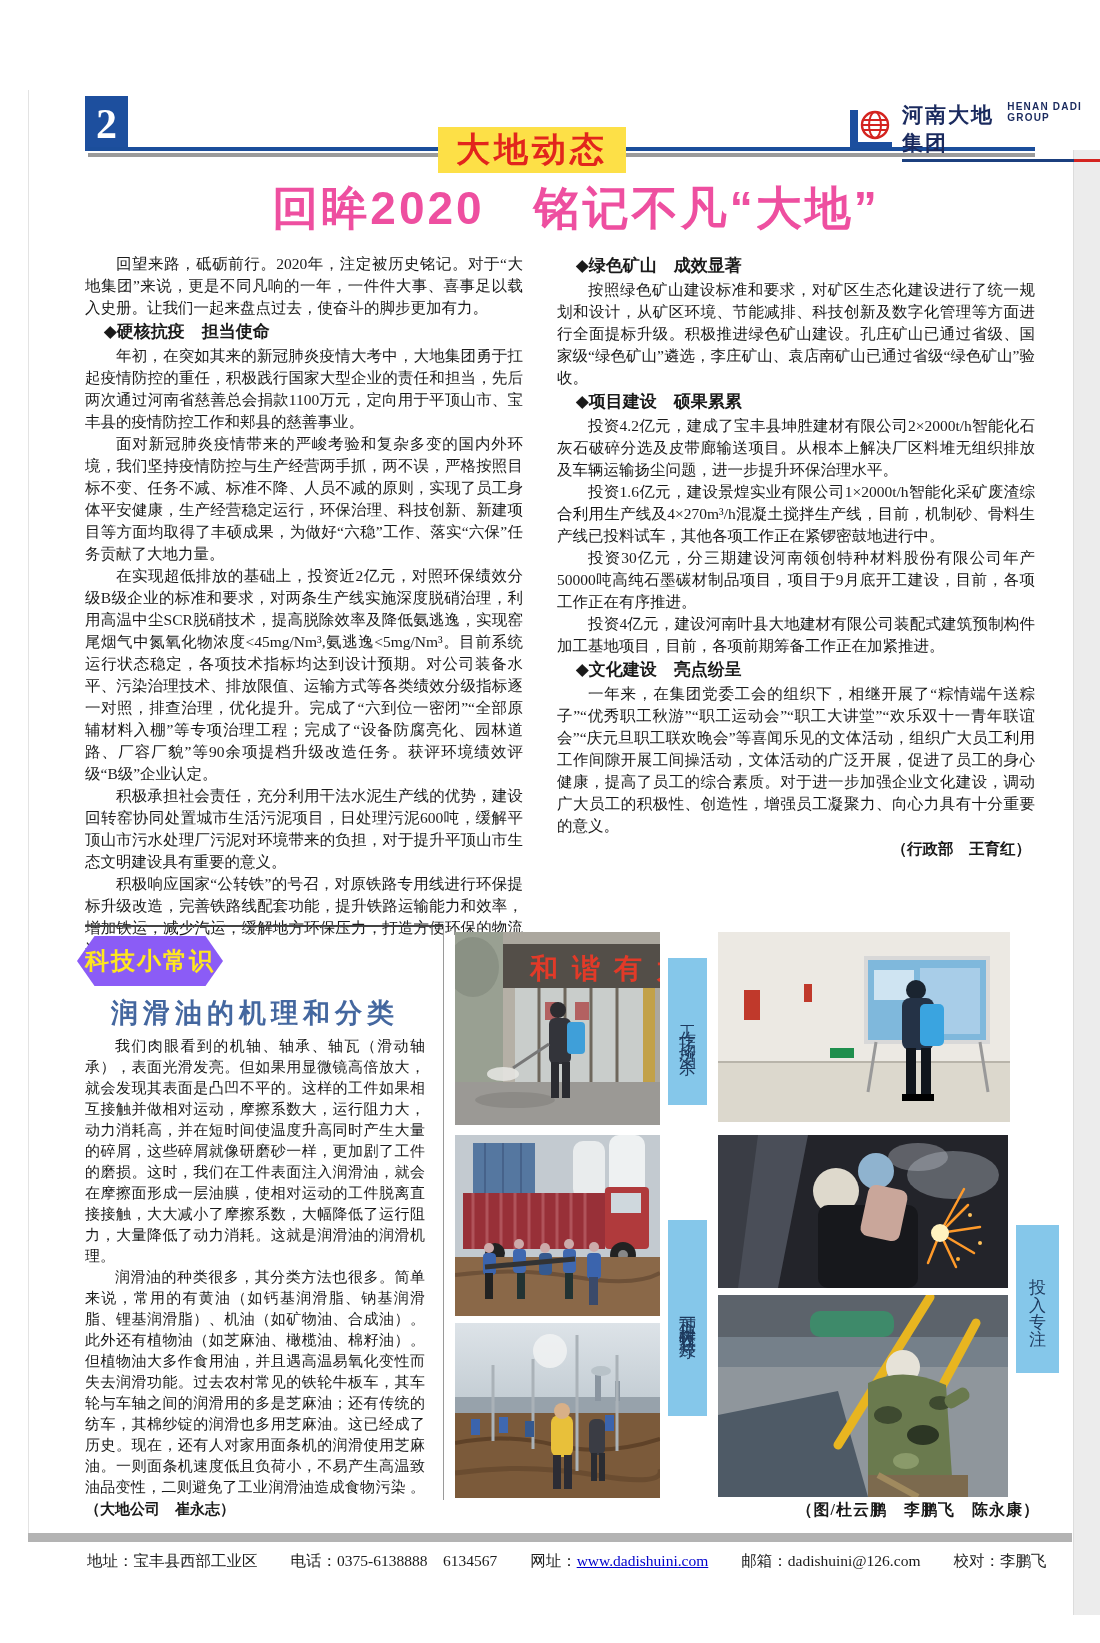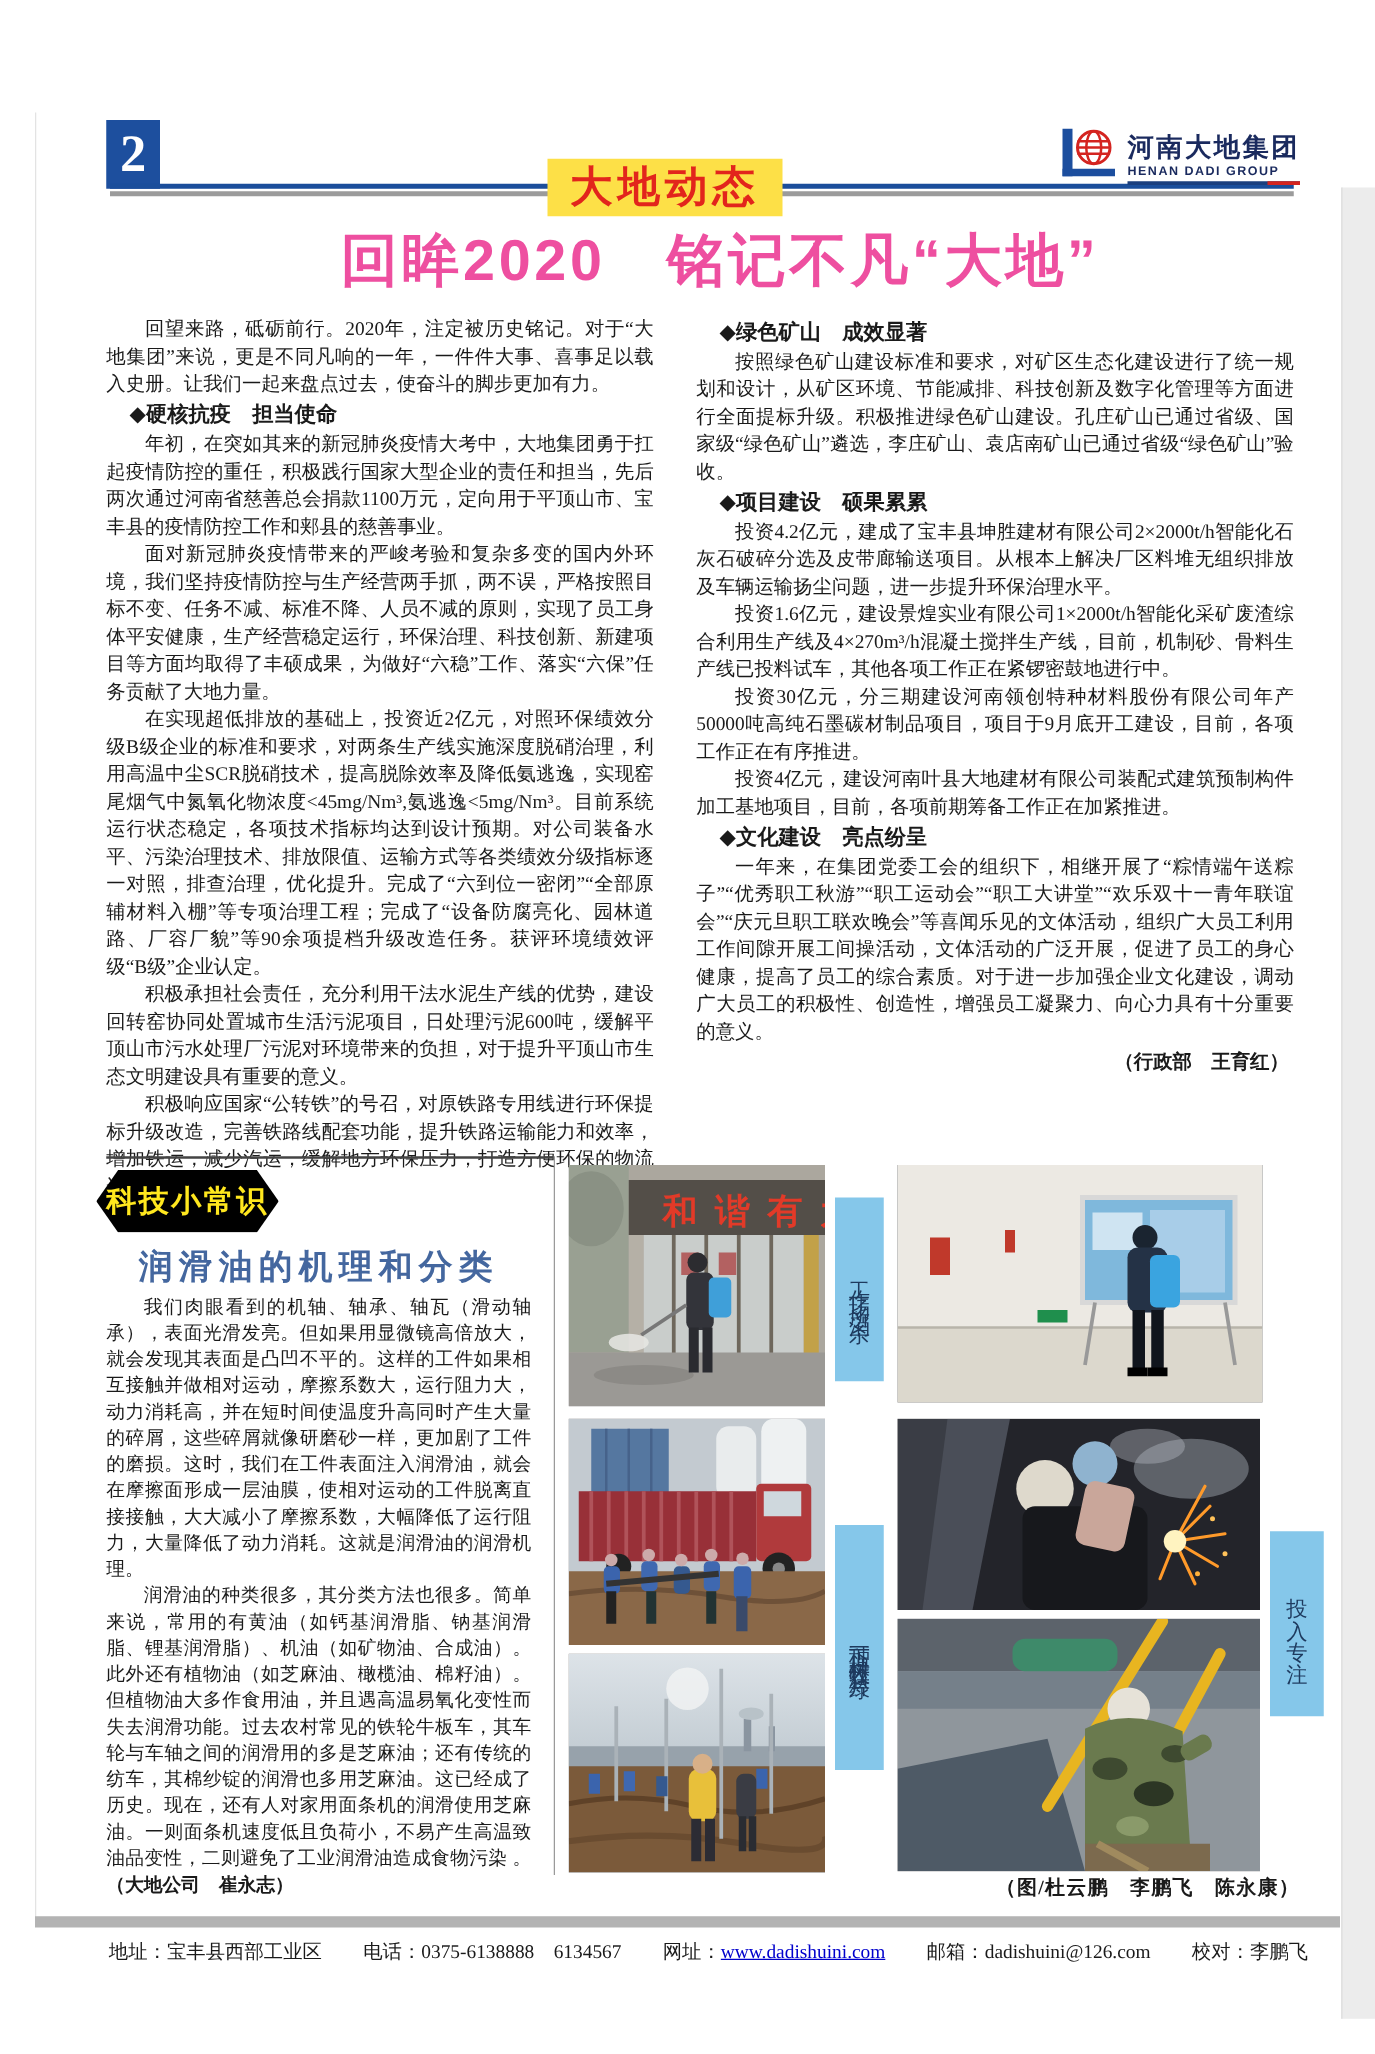--- a/index.html
+++ b/index.html
@@ -11,42 +11,42 @@
   
   .pagenum{position:absolute;left:85px;top:96px;width:43px;height:55px;background:#1d4f9e;
            color:#fff;font:bold 42px "Liberation Serif",serif;display:flex;align-items:center;justify-content:center;}
   .rule{position:absolute;left:88px;top:147px;width:947px;}
   .rule .b{height:4px;background:#1b4e9b;}
   .rule .g{height:4px;background:#9b9b9b;margin-top:2px;}
   .section-title{position:absolute;left:532px;top:127px;transform:translateX(-50%);
                  background:#fde047;padding:0 18px;color:#e2251c;
                  font:bold 34px "Liberation Sans","DejaVu Sans",sans-serif;letter-spacing:4px;z-index:2;}
   .logo{position:absolute;left:848px;top:101px;display:flex;align-items:center;gap:8px;}
-  .logo-txt{display:flex;flex-direction:column;line-height:1.05;border-bottom:3px solid #1b3f7e;padding-bottom:2px;position:relative;}
+  .logo-txt{display:flex;flex-direction:row;line-height:1.05;border-bottom:3px solid #1b3f7e;padding-bottom:2px;position:relative;}
   .logo-cn{font:bold 21px "Liberation Sans","DejaVu Sans",sans-serif;color:#1a2a5e;letter-spacing:2px;}
   .logo-en{font:bold 10px "Liberation Sans","DejaVu Sans",sans-serif;color:#1a2a5e;letter-spacing:1.2px;}
   .logo-red{position:absolute;right:0;bottom:-3px;width:26px;height:3px;background:#d42420;}
 
   .main-title{position:absolute;left:560px;top:178px;transform:translateX(-50%);white-space:nowrap;
               color:#ee4fa0;font:bold 46px "Liberation Sans","DejaVu Sans",sans-serif;letter-spacing:3px;margin-left:16px;}
 
   
   .colL{position:absolute;left:85px;top:253px;width:438px;}
   .colR{position:absolute;left:557px;top:253px;width:478px;}
   .p{margin:0;text-indent:2em;text-align:justify;font-size:15.5px;line-height:22px;}
   .h{margin:1px 0;padding-left:1.1em;font:bold 17px "Liberation Sans","DejaVu Sans",sans-serif;line-height:24px;}
   .sig{margin-top:2px;text-align:right;font-weight:bold;font-size:15.5px;padding-right:4px;}
 
   
   .hr-mid{position:absolute;left:85px;top:925px;width:358px;height:2px;background:#444;}
   .vr-mid{position:absolute;left:443px;top:925px;width:1px;height:575px;background:#9a9a9a;}
   .footer-bar{position:absolute;left:28px;top:1533px;width:1044px;height:9px;background:#b3b3b3;}
 
   
-  .badge{position:absolute;left:77px;top:936px;width:146px;height:50px;background:#000000;
+  .badge{position:absolute;left:77px;top:936px;width:146px;height:50px;background:#8b5cf6;
          clip-path:polygon(0 50%,12% 0,88% 0,100% 50%,88% 100%,12% 100%);
          display:flex;align-items:center;justify-content:center;
          color:#ffe71e;font:bold 24px "Liberation Sans","DejaVu Sans",sans-serif;letter-spacing:2px;}
   .tech-title{position:absolute;left:85px;top:995px;width:340px;text-align:center;
               color:#44679f;font:bold 27px "Liberation Sans","DejaVu Sans",sans-serif;letter-spacing:5px;}
   .tech-body{position:absolute;left:85px;top:1036px;width:340px;}
   .tech-body .p{font-size:15px;line-height:21px;}
   .sig-inline{font-weight:bold;font-family:"Liberation Sans","DejaVu Sans",sans-serif;}
 
   

